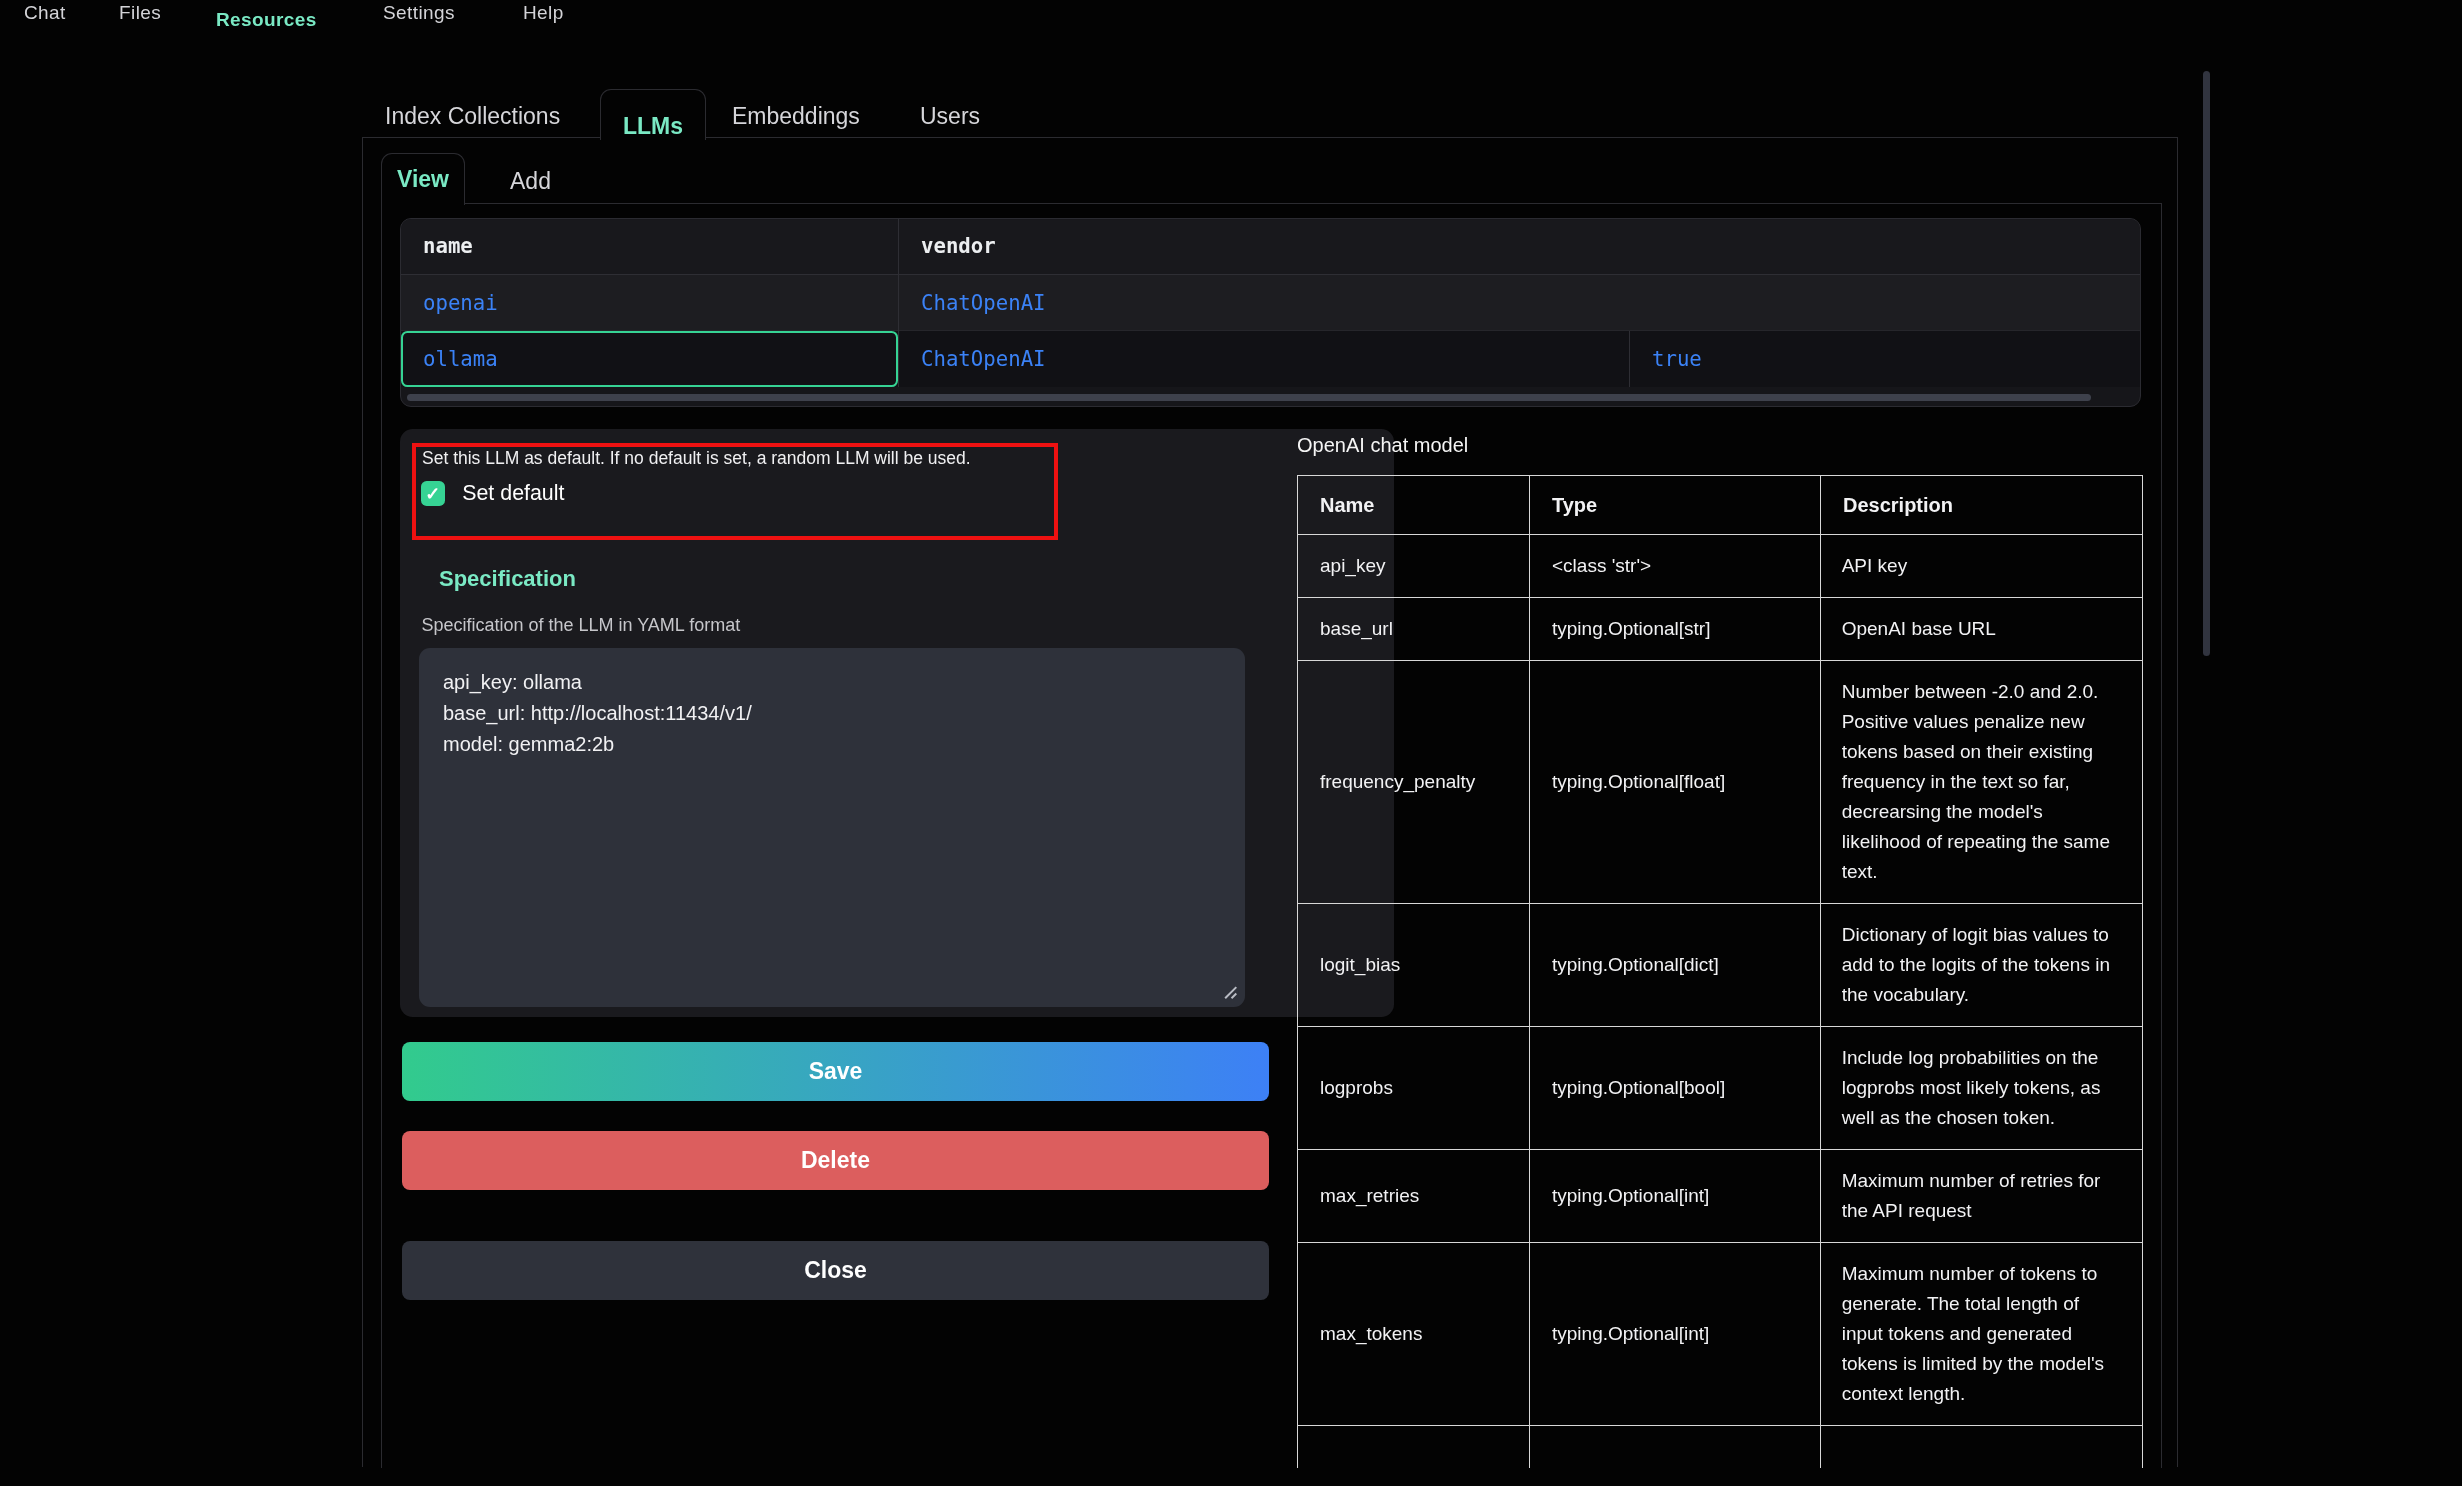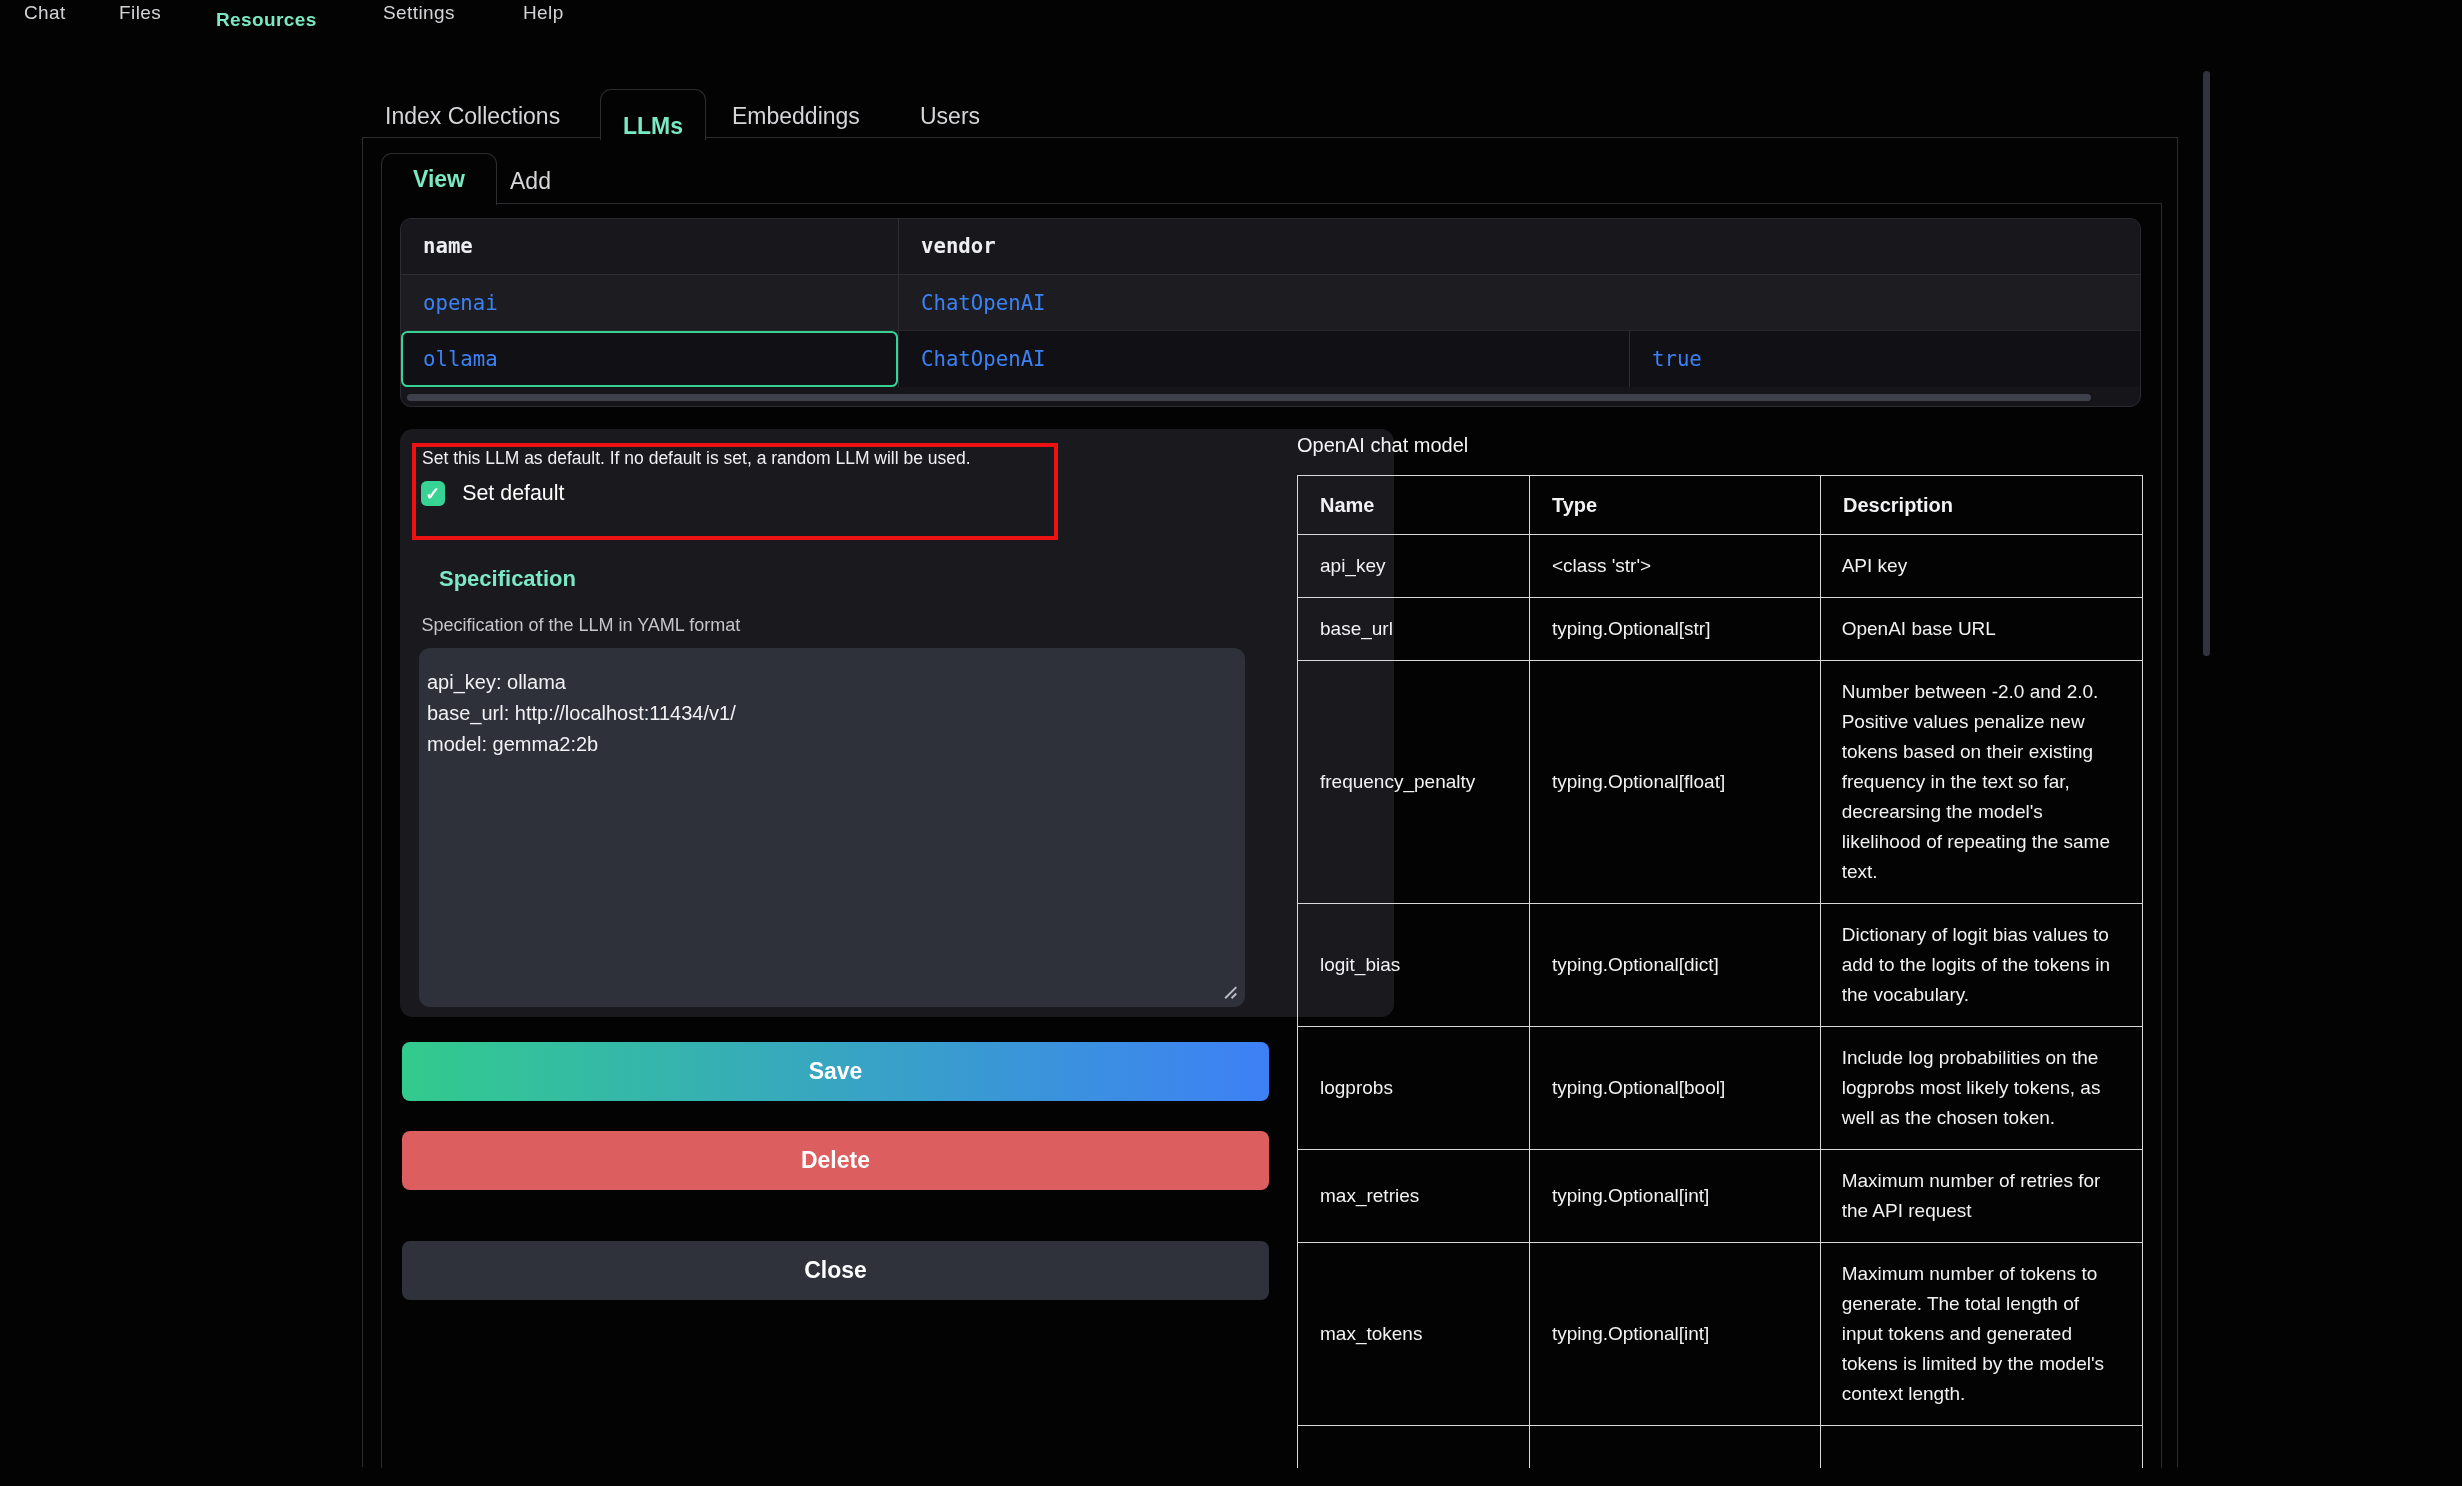--- a/index.html
+++ b/index.html
@@ -16,21 +16,21 @@
   .nav-item{position:absolute;top:2px;font-size:19px;color:#d4d4d8;letter-spacing:0.4px;cursor:pointer;}
   .nav-item.active{color:var(--accent-text);font-weight:700;margin-top:7px;}
 
   
   .panel{position:absolute;border:1.6px solid #2b2b30;border-bottom:none;background:transparent;}
   #outer-panel{left:362px;top:137px;width:1816px;height:1330px;}
   #inner-panel{left:381px;top:203px;width:1781px;height:1265px;}
   .tab-box{position:absolute;background:#030303;border:1.6px solid #2b2b30;border-bottom:none;
            border-radius:11px 11px 0 0;display:flex;align-items:center;justify-content:center;}
   #llms-tab-box{left:600px;top:89px;width:106px;height:51px;align-items:flex-end;}
-  #view-tab-box{left:381px;top:153px;width:116px;height:52px;}
+  #view-tab-box{left:381px;top:153px;width:84px;height:52px;}
   .tab-label{position:absolute;top:103px;font-size:23px;color:#d6d6da;cursor:pointer;}
   .tab-active{color:var(--accent-text);font-weight:700;font-size:23px;cursor:pointer;}
   .subtab-label{position:absolute;font-size:23px;color:#d6d6da;cursor:pointer;}
 
   
   #llm-table{position:absolute;left:400px;top:218px;width:1741px;height:189px;background:#16161a;
              border:0.8px solid #2b2b31;border-radius:11px;overflow:hidden;
              font-family:"DejaVu Sans Mono",monospace;font-size:20.7px;}
   .llm-grid{display:grid;grid-template-columns:497px 731px 1fr;}
   #llm-header{height:56px;background:#18181c;border-bottom:0.8px solid #2e2e34;font-weight:700;color:#eceef0;}
@@ -49,21 +49,21 @@
   #default-help{position:absolute;left:22px;top:19px;font-size:17.5px;color:#f0f0f2;white-space:nowrap;}
   #checkbox-row{position:absolute;left:20.7px;top:52px;display:flex;align-items:center;gap:17.5px;}
   #set-default-checkbox{width:24px;height:24.6px;border-radius:5.6px;background:var(--checkbox-green);
         display:flex;align-items:center;justify-content:center;cursor:pointer;}
   #set-default-checkbox .check{color:#fff;font-size:18px;font-weight:700;line-height:1;}
   #checkbox-row .label{font-size:21.4px;color:#fff;}
   #spec-heading{position:absolute;left:39px;top:137px;font-size:22px;font-weight:700;color:var(--accent-text);}
   #spec-desc{position:absolute;left:21.4px;top:186px;font-size:18px;color:#c6c6ca;}
   #spec-textarea{position:absolute;left:19px;top:219px;width:826px;height:359px;background:#2e313a;
         border:none;border-radius:11px;resize:none;outline:none;color:#f1f1f3;
-        font-family:"Liberation Sans",sans-serif;font-size:20px;line-height:31px;padding:19px 8px;}
+        font-family:"Liberation Sans",sans-serif;font-size:20px;line-height:31px;padding:19px 24px;}
   #resize-handle{position:absolute;left:818px;top:551px;cursor:nwse-resize;}
 
   
   .action-btn{position:absolute;left:402px;width:867px;height:59px;border:none;border-radius:8px;
         color:#fff;font-family:"Liberation Sans",sans-serif;font-size:23px;font-weight:700;cursor:pointer;}
   #save-btn{top:1042px;background:linear-gradient(90deg,var(--save-gradient-start),var(--save-gradient-end));}
   #delete-btn{top:1131px;background:var(--delete-red);}
   #close-btn{top:1241px;background:var(--close-gray);}
 
   

